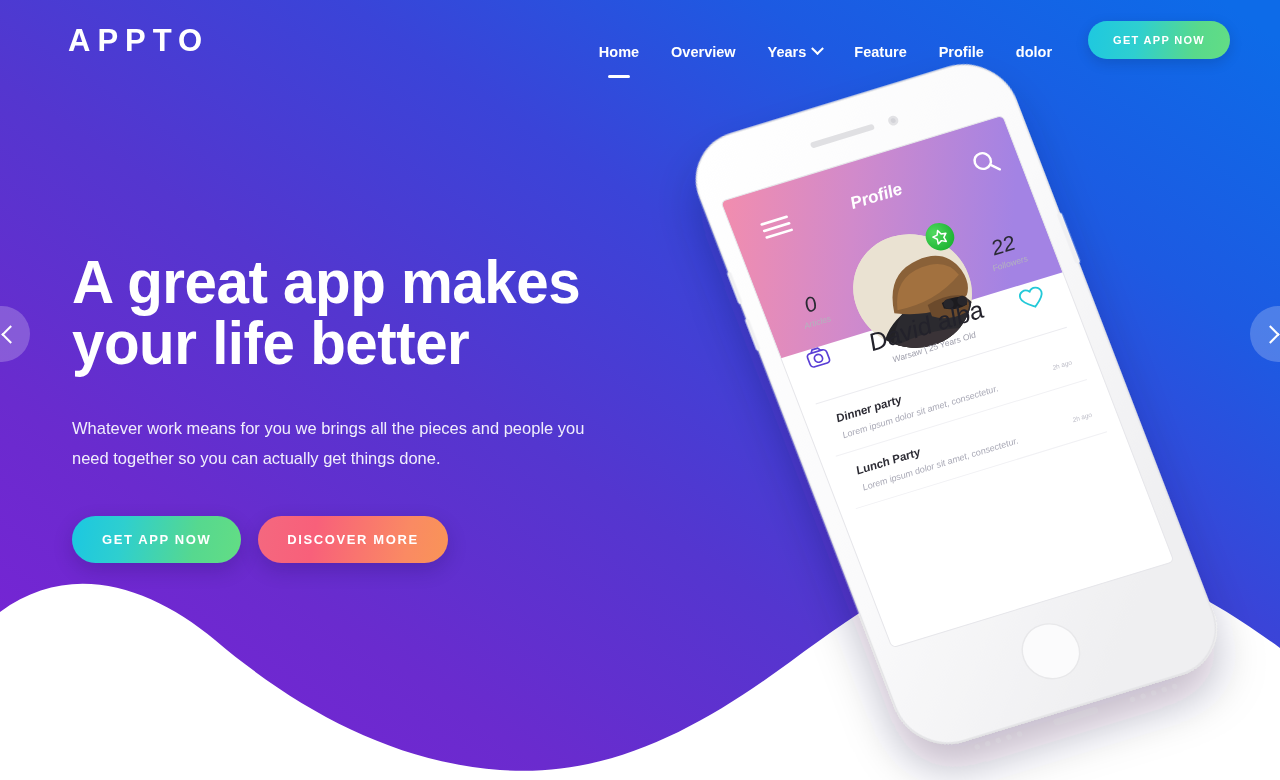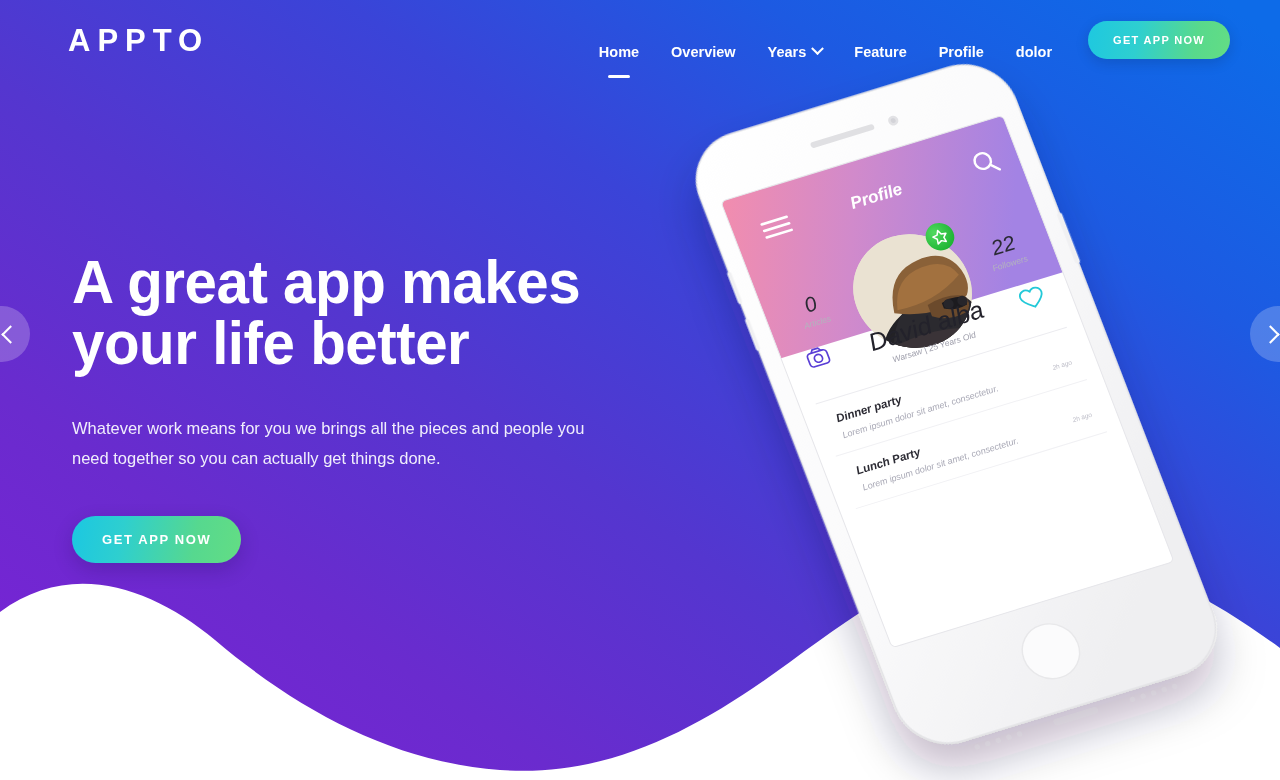--- a/index.html
+++ b/index.html
@@ -200,20 +200,21 @@
     <h1 class="hero-title">
       <div>A great app makes</div>
       <div>your life better</div>
     </h1>
     <div class="hero-sub">
       <div>Whatever work means for you we brings all the pieces and people you</div>
       <div>need together so you can actually get things done.</div>
     </div>
     <div class="hero-buttons">
       <button class="btn btn-primary">GET APP NOW</button>
+      <button class="btn btn-secondary">DISCOVER MORE</button>
     </div>
   </div>
 
   <button class="arrow arrow-left">
     <span class="chev chev-l"></span>
   </button>
   <button class="arrow arrow-right">
     <span class="chev chev-r"></span>
   </button>
 

